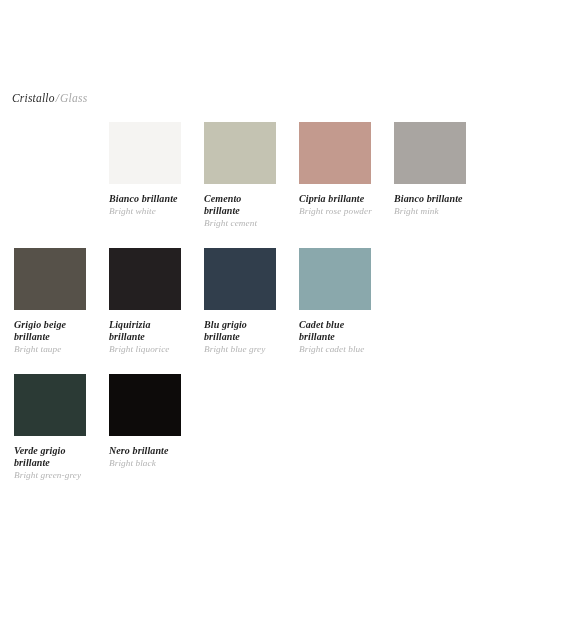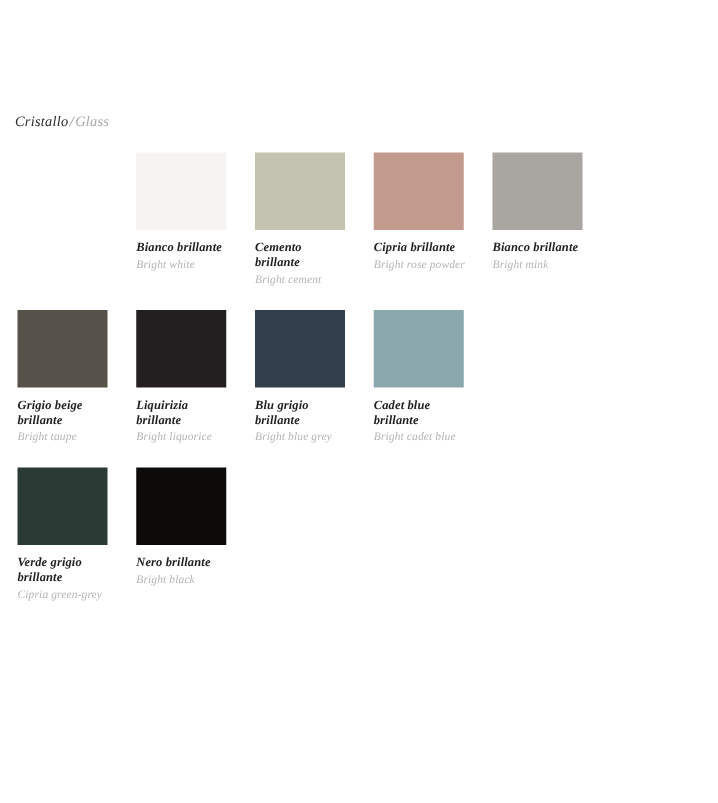--- a/index.html
+++ b/index.html
@@ -155,21 +155,21 @@
           <div class="swatch-chip" style="background-color: rgb(138, 168, 172);"></div>
           <div class="swatch-label-it">Cadet blue brillante</div>
           <div class="swatch-label-en">Bright cadet blue</div>
         </div>
       </div>
       <div class="row-spacer-2"></div>
       <div class="swatch-row">
         <div class="swatch-cell">
           <div class="swatch-chip" style="background-color: rgb(43, 58, 53);"></div>
           <div class="swatch-label-it">Verde grigio brillante</div>
-          <div class="swatch-label-en">Cipria green-grey</div>
+          <div class="swatch-label-en">Bright green-grey</div>
         </div>
         <div class="swatch-cell">
           <div class="swatch-chip" style="background-color: rgb(13, 11, 10);"></div>
           <div class="swatch-label-it">Nero brillante</div>
           <div class="swatch-label-en">Bright black</div>
         </div>
       </div>
     </div>
 
 </div>

